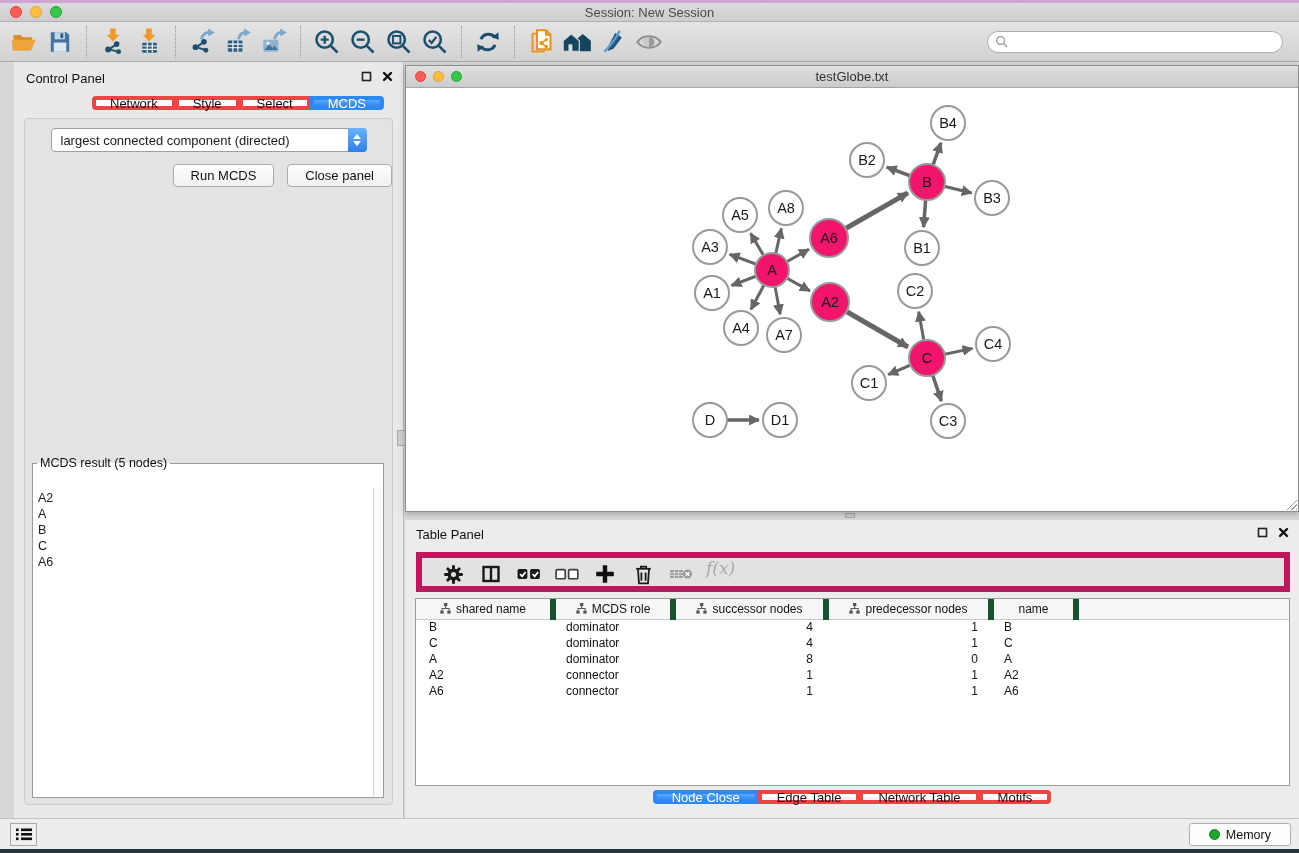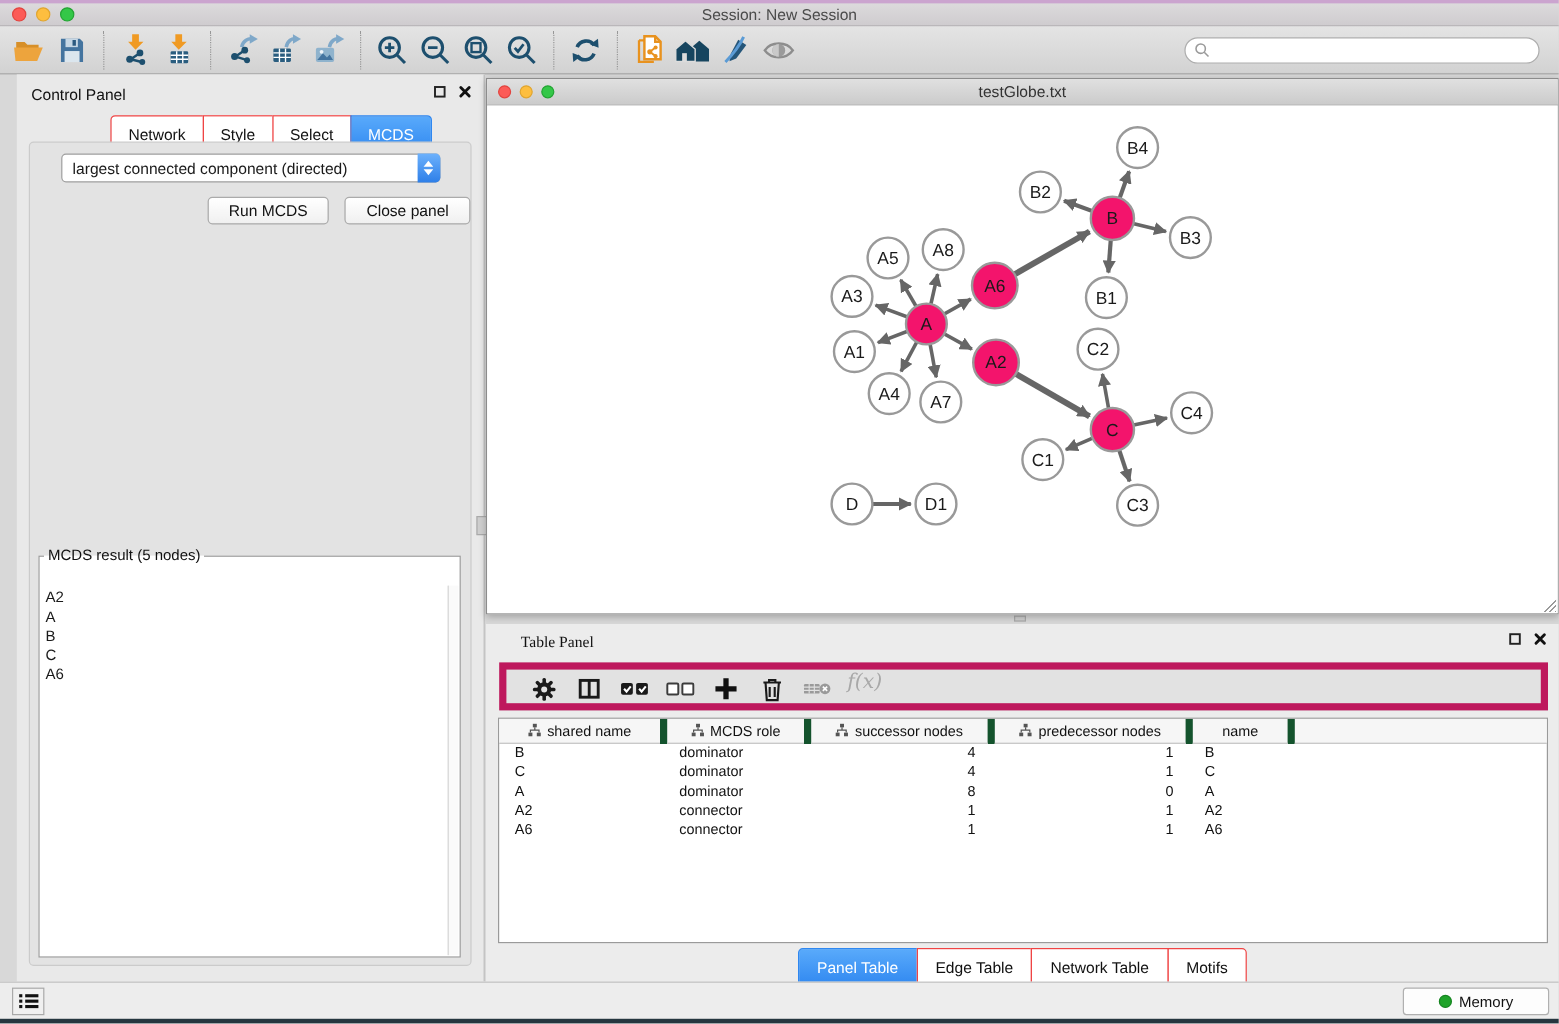--- a/index.html
+++ b/index.html
@@ -27,21 +27,21 @@
                   border:1px solid #adadad; border-radius:11px; display:flex; align-items:center; padding-left:7px; }
   .search-field input { border:none; outline:none; flex:1; font-size:12px; background:transparent; margin-left:4px; }
 
   
   .control-panel { position:absolute; left:14px; top:62px; width:390px; height:756px; background:#e9e9e9;
                    border-right:1px solid #bcbcbc; }
   .panel-titlerow { position:absolute; left:0; top:0; width:100%; height:30px; }
   .panel-title { position:absolute; left:12px; top:9px; font-size:13px; color:#111; }
   .panel-ctrls { position:absolute; right:10px; top:9px; display:flex; gap:10px; align-items:center; }
   .cp-tabs { position:absolute; left:78px; top:34px; display:flex; }
-  .tabrow .tab, .cp-tabs .tab { height:33px; padding:0 14px; background:#fff; border:1px solid #ef4444;
+  .tabrow .tab, .cp-tabs .tab { height:14px; padding:0 14px; background:#fff; border:4px solid #ef4444;
       margin-left:-1px; font-size:13px; display:flex; align-items:center; color:#111; }
   .cp-tabs .tab:first-child, .tabrow .tab:first-child { border-radius:4px 0 0 4px; margin-left:0; }
   .cp-tabs .tab:last-child, .tabrow .tab:last-child { border-radius:0 4px 4px 0; }
   .cp-tabs .tab.active, .tabrow .tab.active { background:linear-gradient(#59aafb,#2f87f0); border-color:#2f87f0; color:#fff; }
   .cp-inner { position:absolute; left:10px; right:10px; top:56px; bottom:13px; background:#e3e3e3;
               border:1px solid #cbcbcb; border-radius:4px; }
   .crit-label { margin-top:20px; text-align:center; font-size:13px; color:#111; }
   .crit-select { position:relative; margin:9px auto 0; width:316px; height:24px; background:#fff;
                  border:1px solid #9f9f9f; border-radius:4px; font-size:13px; display:flex; align-items:center;
                  padding-left:9px; }
@@ -91,21 +91,21 @@
   td.al { text-align:left; padding-left:13px !important; }
   td.ar { text-align:right; padding-right:13px !important; }
   .tabrow { position:absolute; left:0; width:100%; top:270px; display:flex; justify-content:center; }
   .tabrow .tab { font-size:13px; padding:0 15px; }
 
   
   .status-bar { position:absolute; left:0; top:818px; width:1299px; height:31px; background:#ededed; border-top:1px solid #c2c2c2; }
   .list-btn { position:absolute; left:10px; top:4px; width:27px; height:23px; background:#f0f0f0; border:1px solid #a9a9a9;
               display:flex; align-items:center; justify-content:center; }
   .memory-btn { position:absolute; right:8px; top:4px; height:23px; background:#fdfdfd; border:1px solid #b0b0b0;
-                border-radius:3px; display:flex; align-items:center; gap:6px; padding:0 29px; font-size:12.5px; color:#111; }
+                border-radius:3px; display:flex; align-items:center; gap:6px; padding:0 19px; font-size:12.5px; color:#111; }
   .mem-dot { width:11px; height:11px; border-radius:50%; background:#1fa32a; border:1px solid #158420; }
   .desktop-edge-bottom { position:absolute; left:0; top:849px; width:1299px; height:4px; background:#25363f; }
 </style>
 </head>
 <body>
 
 <div class="desktop-edge-top"></div>
 
 <div class="titlebar">
   <div class="titlebar-title">Session: New Session</div>
@@ -450,21 +450,21 @@
             <circle cx="374" cy="332" r="17" fill="#ffffff" stroke="#999999" stroke-width="2"></circle>
             <text x="374" y="337" text-anchor="middle" font-size="14.5" fill="#1a1a1a" font-family="&quot;Liberation Sans&quot;,&quot;DejaVu Sans&quot;,sans-serif">D1</text>
           </g>
         </g>
     </svg>
   </div>
   <div class="resize-grip"></div>
 </div>
 
 <div class="table-panel">
-  <div class="panel-title" style="position:absolute; left:29px; top:7px;font-family:Liberation Serif, serif;">Table Panel</div>
+  <div class="panel-title" style="position:absolute; left:11px; top:7px;">Table Panel</div>
   <div class="panel-ctrls" style="position:absolute; right:10px; top:7px; display:flex; gap:10px;">
     <svg width="11" height="11" viewBox="0 0 11 11">
       <rect x="1.5" y="1.5" width="8" height="8" fill="none" stroke="#222" stroke-width="1.6"></rect>
     </svg>
     <svg width="11" height="11" viewBox="0 0 11 11">
       <path d="M2 2 L9 9 M9 2 L2 9" stroke="#111" stroke-width="2.4" stroke-linecap="round"></path>
     </svg>
   </div>
 
   <div class="tp-toolbar">
@@ -637,21 +637,21 @@
             <td class="ar">1</td>
             <td class="ar">1</td>
             <td class="al">A6</td>
             <td></td>
           </tr>
         </tbody>
     </table>
   </div>
 
   <div class="tabrow" id="bottom-tabs">
-      <div class="tab active">Panel Table</div>
+      <div class="tab active">Node Close</div>
       <div class="tab">Edge Table</div>
       <div class="tab">Network Table</div>
       <div class="tab">Motifs</div>
     </div>
 </div>
 
 <div class="status-bar">
   <div class="list-btn">
     <svg width="18" height="15" viewBox="0 0 18 15">
       <g fill="#111">

